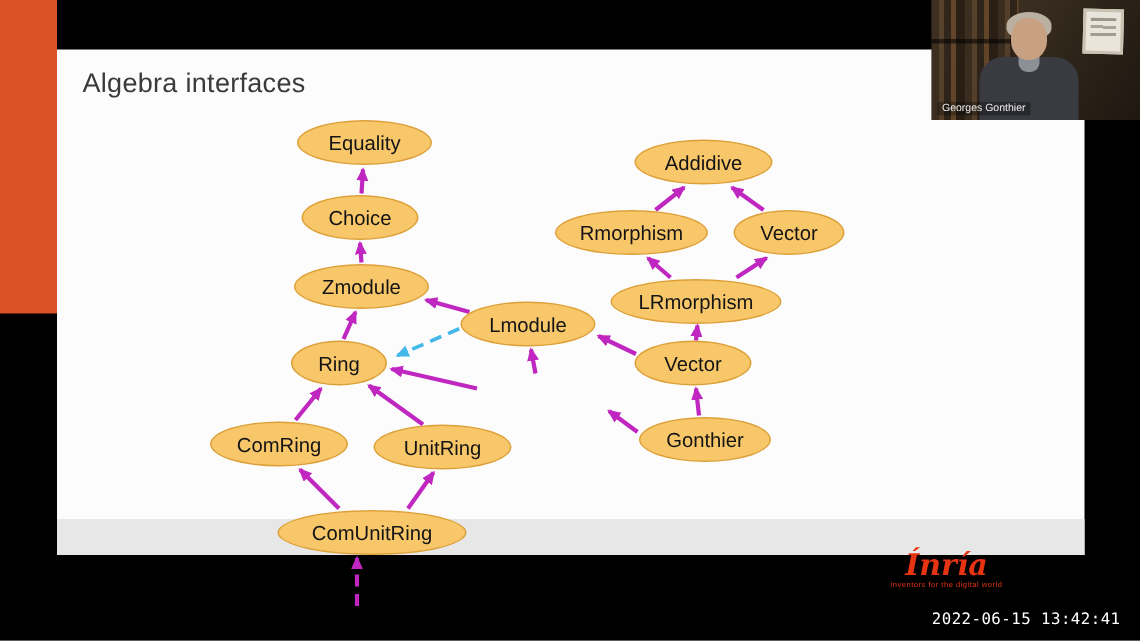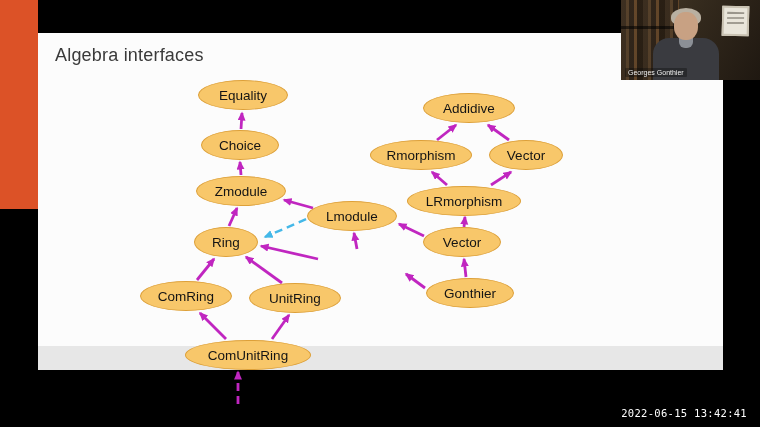--- a/index.html
+++ b/index.html
@@ -100,20 +100,24 @@
       <div class="node" style="left: 307px; top: 201px; width: 90px; height: 30px;">Lmodule</div>
       <div class="node" style="left: 185px; top: 340px; width: 126px; height: 30px;">ComUnitRing</div>
       <div class="node" style="left: 423px; top: 227px; width: 78px; height: 30px;">Vector</div>
       <div class="node" style="left: 426px; top: 278px; width: 88px; height: 30px;">Gonthier</div>
       <div class="node" style="left: 407px; top: 186px; width: 114px; height: 30px;">LRmorphism</div>
       <div class="node" style="left: 370px; top: 140px; width: 102px; height: 30px;">Rmorphism</div>
       <div class="node" style="left: 489px; top: 140px; width: 74px; height: 30px;">Vector</div>
       <div class="node" style="left: 423px; top: 93px; width: 92px; height: 30px;">Addidive</div>
     </div>
 
+  <div class="inria-logo">
+    <div class="inria-wordmark">Ínría</div>
+    <div class="inria-tagline">inventors for the digital world</div>
+  </div>
 
   <div class="webcam">
     <div class="webcam-books"></div>
     <div class="webcam-shelf"></div>
     <div class="webcam-picture">
       <div class="webcam-picture-sketch"></div>
     </div>
     <div class="person-hair"></div>
     <div class="person-body"></div>
     <div class="person-collar"></div>

